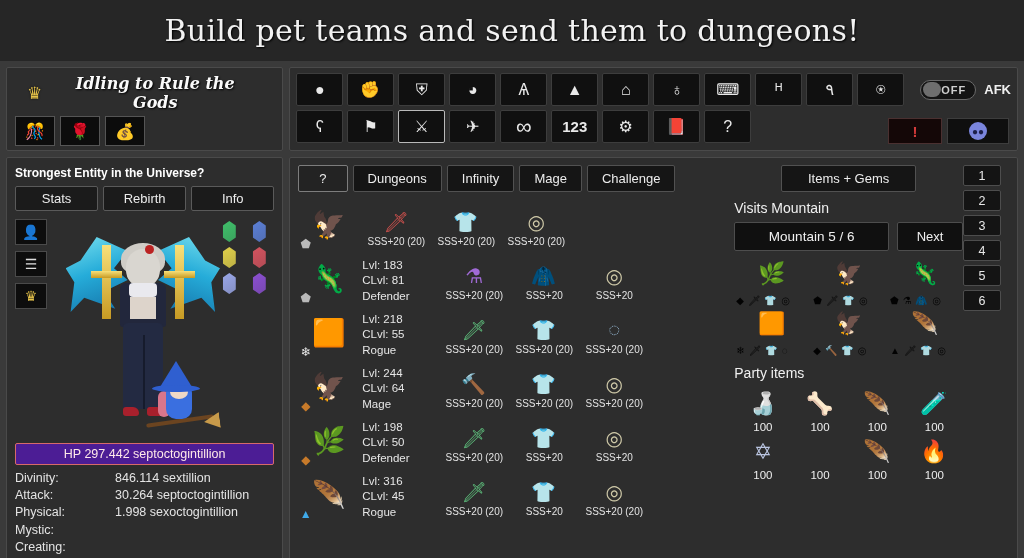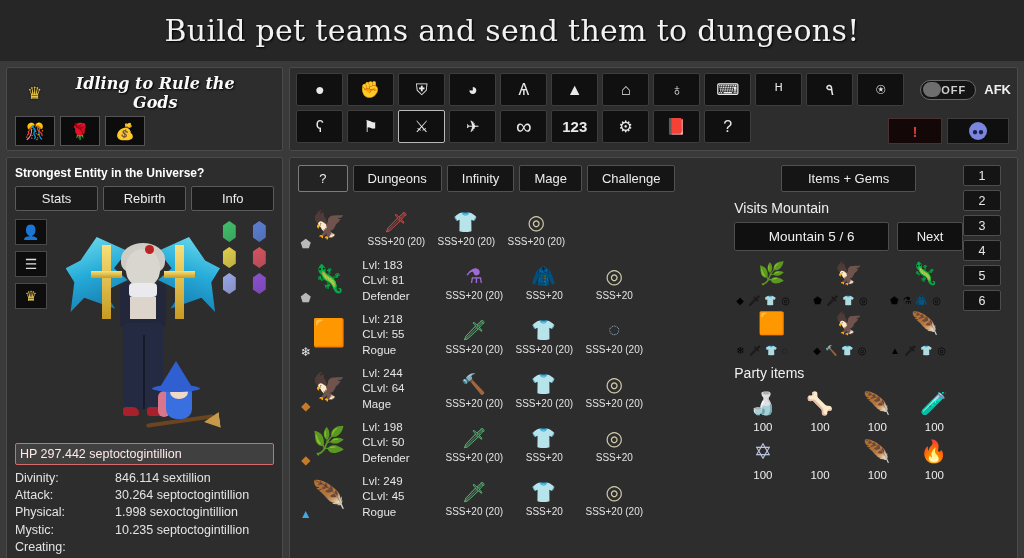--- a/index.html
+++ b/index.html
@@ -97,22 +97,22 @@
   .witch { position: absolute; right: 2px; bottom: 4px; width: 80px; height: 80px; }
   .w-hat { position:absolute; left:20px; top:6px; width:0; height:0; border-left:16px solid transparent; border-right:16px solid transparent; border-bottom:26px solid #2f5fd0; }
   .w-brim { position:absolute; left:12px; top:30px; width:48px; height:7px; background:#2f5fd0; border-radius:50%; }
   .w-body { position:absolute; left:26px; top:34px; width:26px; height:30px; background:#3a6fe0; border-radius:4px 4px 10px 10px; }
   .w-face { position:absolute; left:30px; top:30px; width:18px; height:14px; background:#f0d9c6; border-radius:50%; }
   .w-hair { position:absolute; left:18px; top:36px; width:12px; height:26px; background:#d9768c; border-radius:6px; }
   .w-broom { position:absolute; left:6px; top:64px; width:68px; height:4px; background:#6b4420; transform: rotate(-8deg); border-radius:2px; }
   .w-bristle { position:absolute; left:64px; top:58px; width:16px; height:16px; background:#c79a4a; clip-path: polygon(0 50%,100% 0,100% 100%); transform: rotate(-8deg); }
 
   .hp-bar {
-    margin-top: 4px; background: #404040; border: 1px solid #d86a6a; color: #ffe9e9;
-    font-size: 12.5px; text-align: left; padding: 3px 4px; border-radius: 2px;
+    margin-top: 4px; background: #4c1d95; border: 1px solid #d86a6a; color: #ffe9e9;
+    font-size: 12.5px; text-align: center; padding: 3px 12px; border-radius: 2px;
   }
   .stat-list { margin-top: 5px; font-size: 12.5px; color: #e4e4e4; }
   .stat-row { display: flex; line-height: 1.38; }
   .stat-k { width: 100px; }
   .stat-v { flex: 1; }
 
   
   .toolbar { height: 84px; padding: 5px 6px; position: relative; }
   .tb-row { display: flex; gap: 4px; align-items: center; }
   .tb-row + .tb-row { margin-top: 4px; }
@@ -282,21 +282,20 @@
             <div class="stat-row">
               <div class="stat-k">Attack:</div>
               <div class="stat-v">30.264 septoctogintillion</div>
             </div>
             <div class="stat-row">
               <div class="stat-k">Physical:</div>
               <div class="stat-v">1.998 sexoctogintillion</div>
             </div>
             <div class="stat-row">
               <div class="stat-k">Mystic:</div>
-              <div class="stat-v">10.235 septoctogintillion</div>
             </div>
             <div class="stat-row">
               <div class="stat-k">Creating:</div>
             </div>
           </div>
       </div>
     </div>
 
     <div class="col-right">
 
@@ -471,21 +470,21 @@
                     <div class="gear-lbl">SSS+20</div>
                   </div>
                 </div>
               </div>
               <div class="pet-row">
                 <div class="pet-thumb">
                   <div class="pet-art">🪶</div>
                   <div class="pet-badge" style="color: rgb(63, 169, 232);">▲</div>
                 </div>
                 <div class="pet-info">
-                  <div>Lvl: 249</div>
+                  <div>Lvl: 316</div>
                   <div>CLvl: 45</div>
                   <div>Rogue</div>
                 </div>
                 <div class="gear-list">
                   <div class="gear">
                     <div class="gear-ic" style="color: rgb(95, 194, 126);">🗡</div>
                     <div class="gear-lbl">SSS+20  (20)</div>
                   </div>
                   <div class="gear">
                     <div class="gear-ic" style="color: rgb(168, 162, 79);">👕</div>

